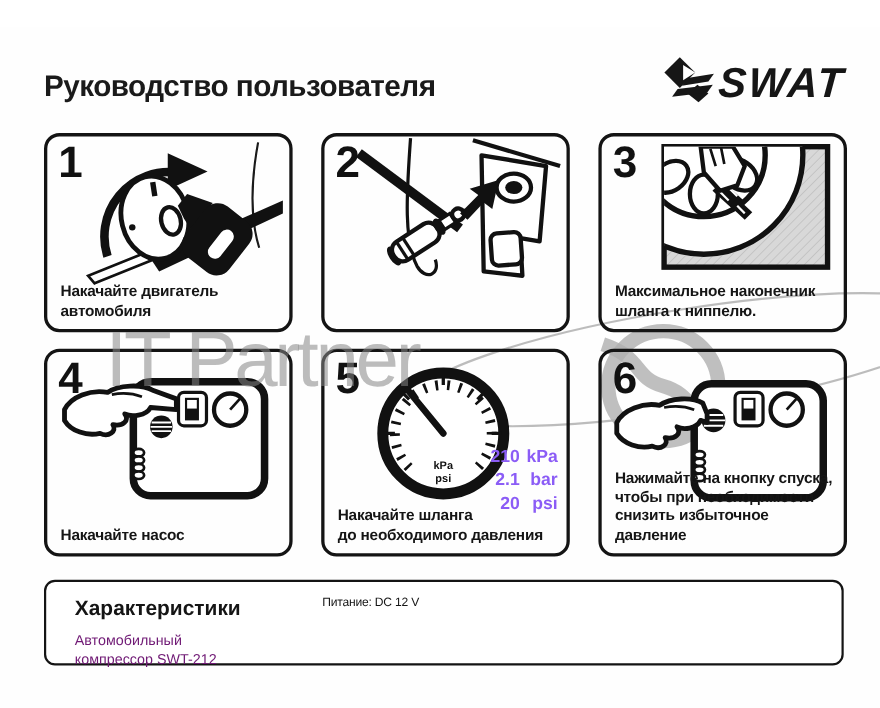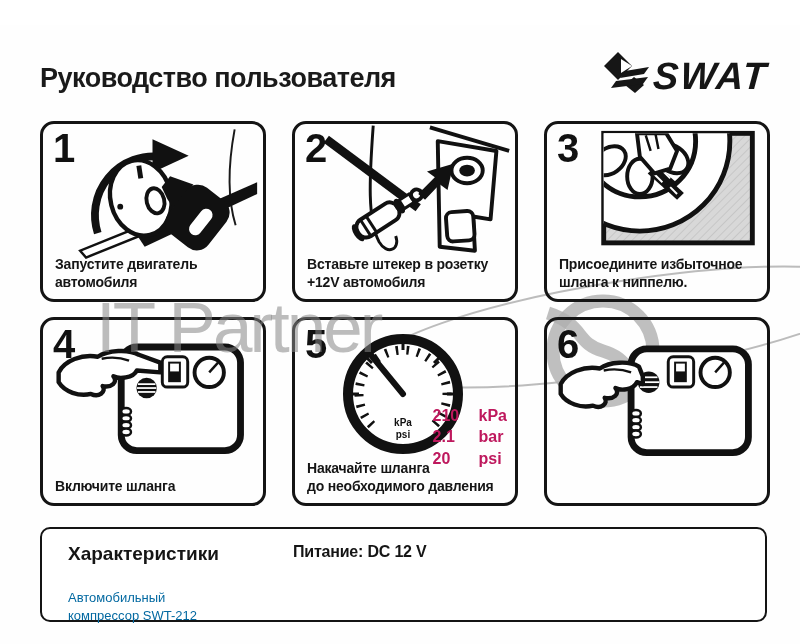--- a/index.html
+++ b/index.html
@@ -26,29 +26,29 @@
   .col1 { left:40px; } .col2 { left:292px; } .col3 { left:544px; }
   .step-num { position:absolute; left:10px; top:2px; font-size:40px; font-weight:800;
     color:#111; line-height:1.1; }
   .illus { position:absolute; left:0; top:0; width:100%; }
   .caption { position:absolute; left:12px; right:5px; bottom:8px; font-size:14px; font-weight:700;
     line-height:1.24; letter-spacing:-0.2px; white-space:pre-line; color:#151515; }
 
   
   .readings { position:absolute; right:8px; top:86px; display:grid;
     grid-template-columns:40px auto; column-gap:6px; row-gap:1px;
-    font-size:16px; font-weight:800; line-height:1.28; color:#be185d; }
-
-  
-  .specs { position:absolute; left:40px; top:502px; width:727px; height:95px;
+    font-size:16px; font-weight:800; line-height:1.28; color:#8b5cf6;text-align:right; }
+
+  
+  .specs { position:absolute; left:40px; top:502px; width:727px; height:78px;
     border:2.5px solid #141414; border-radius:10px; background:#fff; z-index:2; }
   .specs-heading { position:absolute; left:26px; top:14px; font-size:19px; font-weight:700; }
-  .specs-product { position:absolute; left:26px; top:60px; font-size:13px; font-weight:400;
-    line-height:1.35; white-space:pre-line; color:#0369a1; }
-  .specs-lines { position:absolute; left:251px; top:11px; font-size:16px; font-weight:700;
+  .specs-product { position:absolute; left:26px; top:44px; font-size:13px; font-weight:400;
+    line-height:1.35; white-space:pre-line; color:#701a75; }
+  .specs-lines { position:absolute; left:251px; top:11px; font-size:11px; font-weight:400;
     line-height:1.52; letter-spacing:-0.2px; }
 
   
   .watermark { position:absolute; left:96px; top:262px; z-index:5; font-size:71px;
     font-weight:400; letter-spacing:-3px; color:rgba(133,133,133,0.55);
     pointer-events:none; white-space:nowrap; }
 
   svg text { font-family:"Liberation Sans", sans-serif; }
 </style>
 </head>
@@ -90,21 +90,21 @@
       <line x1="98" y1="41" x2="100" y2="54" stroke="#111" stroke-width="5"></line>
       <circle cx="79" cy="83" r="3" fill="#111"></circle>
       <ellipse cx="115" cy="77" rx="9" ry="13" transform="rotate(-14 115 77)" fill="#fff" stroke="#111" stroke-width="4"></ellipse>
       <g transform="rotate(38 152 92)">
         <polygon points="110,74 134,66 134,98 122,94 110,88" fill="#111"></polygon>
         <rect x="132" y="60" width="52" height="60" rx="15" fill="#111"></rect>
         <rect x="157" y="76" width="13" height="31" rx="6.5" fill="#fff"></rect>
       </g>
     </svg>
     <div class="step-num">1</div>
-    <p class="caption">Запустите двигатель
+    <p class="caption">Накачайте двигатель
 автомобиля</p>
   </section>
 
   <section class="panel row1 col2">
     <svg class="illus" viewBox="0 0 225 138" height="138">
       <path d="M138,2 L219,26" fill="none" stroke="#111" stroke-width="4"></path>
       <line x1="32" y1="14" x2="126" y2="84" stroke="#111" stroke-width="9"></line>
       <path d="M80,0 C76,55 74,96 86,119 C94,133 108,127 103,113" fill="none" stroke="#111" stroke-width="3"></path>
       <polygon points="146,16 206,26 200,96 182,93 184,128 148,124" fill="#fff" stroke="#111" stroke-width="4" stroke-linejoin="round"></polygon>
       <ellipse cx="176" cy="46" rx="16" ry="13" fill="#fff" stroke="#111" stroke-width="4"></ellipse>
@@ -116,22 +116,20 @@
         <line x1="17" y1="-9" x2="17" y2="9" stroke="#111" stroke-width="3"></line>
         <line x1="24" y1="-9" x2="24" y2="9" stroke="#111" stroke-width="3"></line>
         <ellipse cx="58" cy="0" rx="4.5" ry="8.5" fill="#111"></ellipse>
         <rect x="61" y="-5" width="12" height="10" fill="#fff" stroke="#111" stroke-width="3"></rect>
         <circle cx="79" cy="0" r="5.5" fill="#fff" stroke="#111" stroke-width="4"></circle>
         <circle cx="85" cy="0" r="2.2" fill="#111"></circle>
       </g>
       <polygon points="126,70 143,53 135,47 162,39 156,66 148,60 133,76" fill="#111"></polygon>
     </svg>
     <div class="step-num">2</div>
-    <p class="caption">Вставьте штекер в розетку
-+12V автомобиля</p>
   </section>
 
   <section class="panel row1 col3">
     <svg class="illus" viewBox="0 0 225 138" height="138">
       <defs>
         <pattern id="hatch" width="6" height="6" patternUnits="userSpaceOnUse" patternTransform="rotate(45)">
           <rect width="6" height="6" fill="#d8d8d8"></rect>
           <line x1="0" y1="0" x2="0" y2="6" stroke="#c2c2c2" stroke-width="1.6"></line>
         </pattern>
         <clipPath id="frameclip">
@@ -148,21 +146,21 @@
         <polygon points="112,40 132,58 123,67 103,49" fill="#111"></polygon>
         <line x1="109" y1="49" x2="118" y2="58" stroke="#fff" stroke-width="2"></line>
         <line x1="116" y1="44" x2="126" y2="54" stroke="#fff" stroke-width="2"></line>
         <path d="M92,8 L122,8 L133,26 L126,44 L110,49 L95,32 Z" fill="#fff" stroke="#111" stroke-width="4" stroke-linejoin="round"></path>
         <path d="M101,10 L106,26 M111,9 L114,24" fill="none" stroke="#111" stroke-width="2.5"></path>
         <polygon points="126,56 140,69 133,76 119,63" fill="#111"></polygon>
         <line x1="126" y1="63" x2="133" y2="70" stroke="#fff" stroke-width="2"></line>
       </g>
     </svg>
     <div class="step-num">3</div>
-    <p class="caption">Присоедините избыточное
+    <p class="caption">Максимальное наконечник
 шланга к ниппелю.</p>
   </section>
 
   <section class="panel row2 col1">
     <svg class="illus" viewBox="0 0 225 140" height="140">
       <rect x="80" y="26" width="122" height="106" rx="16" fill="#fff" stroke="#111" stroke-width="7"></rect>
       <rect x="122" y="36" width="26" height="31" rx="5" fill="#fff" stroke="#111" stroke-width="3"></rect>
       <rect x="128" y="41" width="13" height="21" fill="#111"></rect>
       <rect x="130" y="43" width="9" height="8" fill="#fff"></rect>
       <circle cx="170" cy="52" r="15" fill="#fff" stroke="#111" stroke-width="4"></circle>
@@ -177,21 +175,21 @@
         <ellipse cx="85" cy="92" rx="5" ry="3.5"></ellipse>
           <ellipse cx="85" cy="99" rx="5" ry="3.5"></ellipse>
         <ellipse cx="85" cy="106" rx="5" ry="3.5"></ellipse>
           <ellipse cx="85" cy="113" rx="5" ry="3.5"></ellipse>
       </g>
       <path d="M16,52 C22,40 40,33 56,36 C66,29 88,28 98,34 L120,42 L120,52 L96,50
                C92,58 78,59 72,56 C77,62 70,68 61,66 C65,72 57,78 49,74 C37,77 22,72 16,62 Z" fill="#fff" stroke="#111" stroke-width="4.5" stroke-linejoin="round"></path>
       <path d="M60,38 C70,36 80,37 88,40" fill="none" stroke="#111" stroke-width="2.5"></path>
     </svg>
     <div class="step-num">4</div>
-    <p class="caption">Включите шланга</p>
+    <p class="caption">Накачайте насос</p>
   </section>
 
   <section class="panel row2 col2">
     <svg class="illus" viewBox="0 0 160 150" width="160" height="150">
       <circle cx="78" cy="74" r="55" fill="#fff" stroke="#111" stroke-width="10"></circle>
       <path d="M46.9,105.1 A44,44 0 1 1 109.1,105.1" fill="none" stroke="#111" stroke-width="9" stroke-dasharray="2.5 8.2"></path>
       <g stroke="#111" stroke-width="3">
         <line x1="47" y1="43" x2="40" y2="36"></line>
           <line x1="78" y1="30" x2="78" y2="21"></line>
         <line x1="109" y1="43" x2="116" y2="36"></line>
@@ -233,20 +231,23 @@
       <g stroke="#fff" stroke-width="1.8">
         <line x1="95" y1="57" x2="113" y2="57"></line>
           <line x1="93" y1="62" x2="115" y2="62"></line>
         <line x1="95" y1="67" x2="113" y2="67"></line>
       </g>
       <path d="M14,64 C20,52 38,45 54,48 C64,41 84,40 94,46 L98,56 L98,64 L92,62
                C88,70 76,71 70,68 C75,74 68,80 59,78 C63,84 55,90 47,86 C35,89 20,84 14,74 Z" fill="#fff" stroke="#111" stroke-width="4.5" stroke-linejoin="round"></path>
       <path d="M58,50 C68,48 78,49 86,52" fill="none" stroke="#111" stroke-width="2.5"></path>
     </svg>
     <div class="step-num">6</div>
+    <p class="caption">Нажимайте на кнопку спуска,
+чтобы при необходимости
+снизить избыточное давление</p>
   </section>
 
   <section class="specs">
     <h2 class="specs-heading">Характеристики</h2>
     <p class="specs-product">Автомобильный
 компрессор SWT-212</p>
     <div class="specs-lines">
       <p>Питание: DC 12 V</p>
     </div>
   </section>

